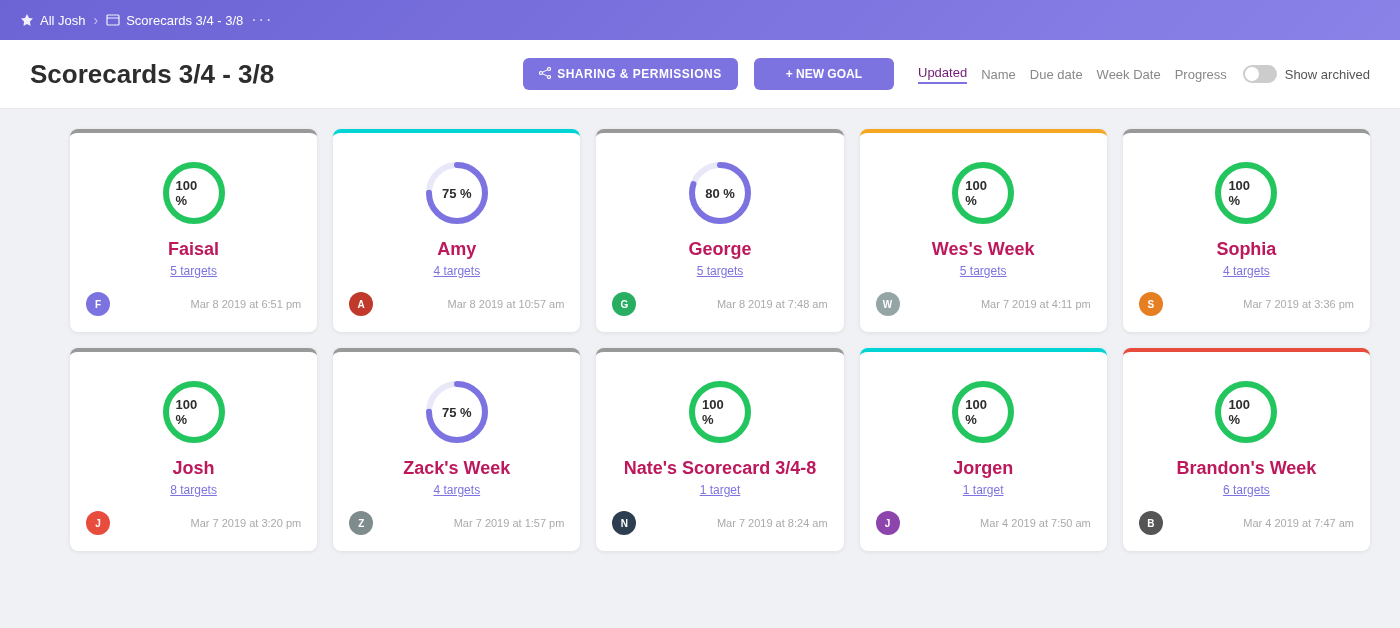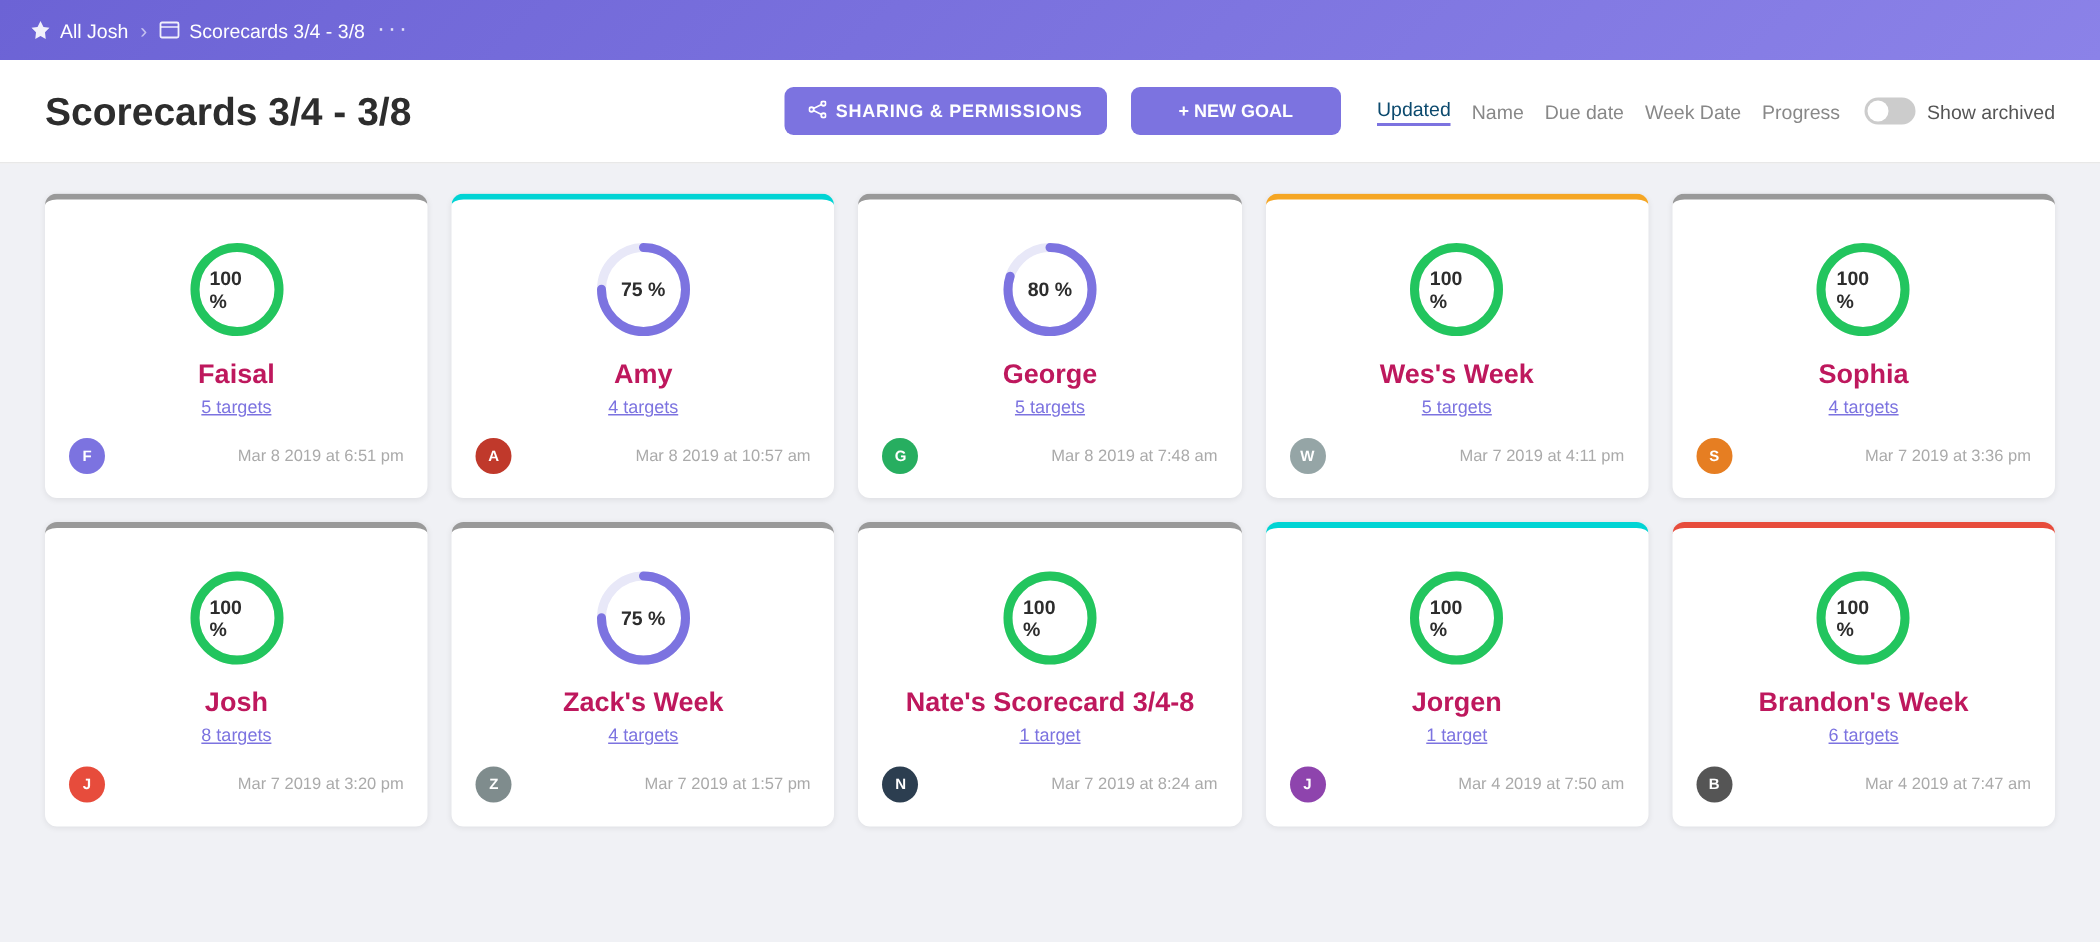--- a/index.html
+++ b/index.html
@@ -79,21 +79,21 @@
       align-items: center;
       gap: 14px;
       margin-left: 8px;
     }
     .sort-option {
       font-size: 13px;
       color: #888;
       cursor: pointer;
     }
     .sort-option.active {
-      color: #0c4a6e;
+      color: #701a75;
       border-bottom: 2px solid #7c73e0;
       padding-bottom: 2px;
     }
     .show-archived-toggle {
       display: flex;
       align-items: center;
       gap: 8px;
       font-size: 13px;
       color: #555;
     }
@@ -116,20 +116,21 @@
       left: 2px;
       transition: 0.2s;
     }
 
     
     .grid-container {
       padding: 20px 30px;
       display: grid;
       grid-template-columns: repeat(5, 1fr);
       gap: 16px;
+      margin-left: 40px;
     }
 
     
     .card {
       background: #fff;
       border-radius: 8px;
       padding: 24px 16px 16px;
       display: flex;
       flex-direction: column;
       align-items: center;

